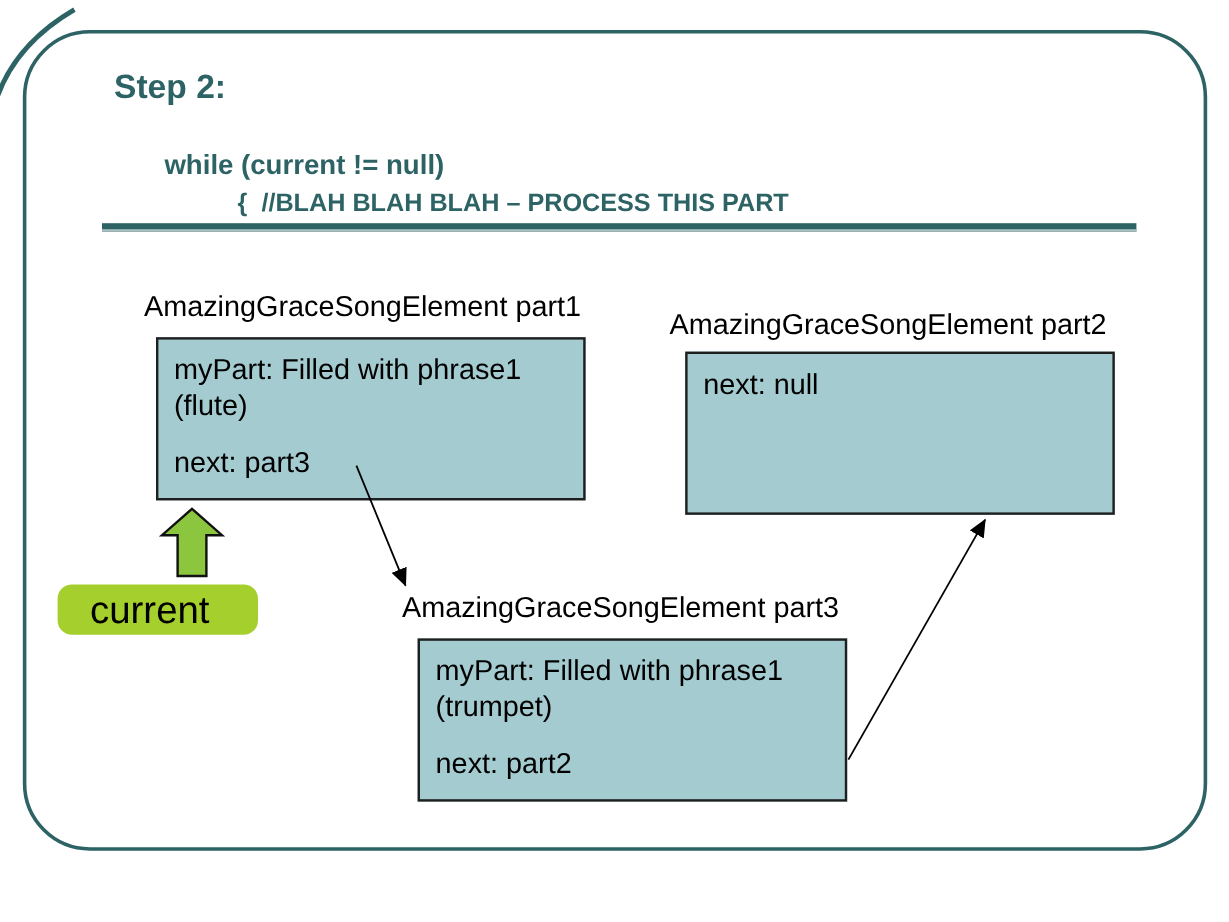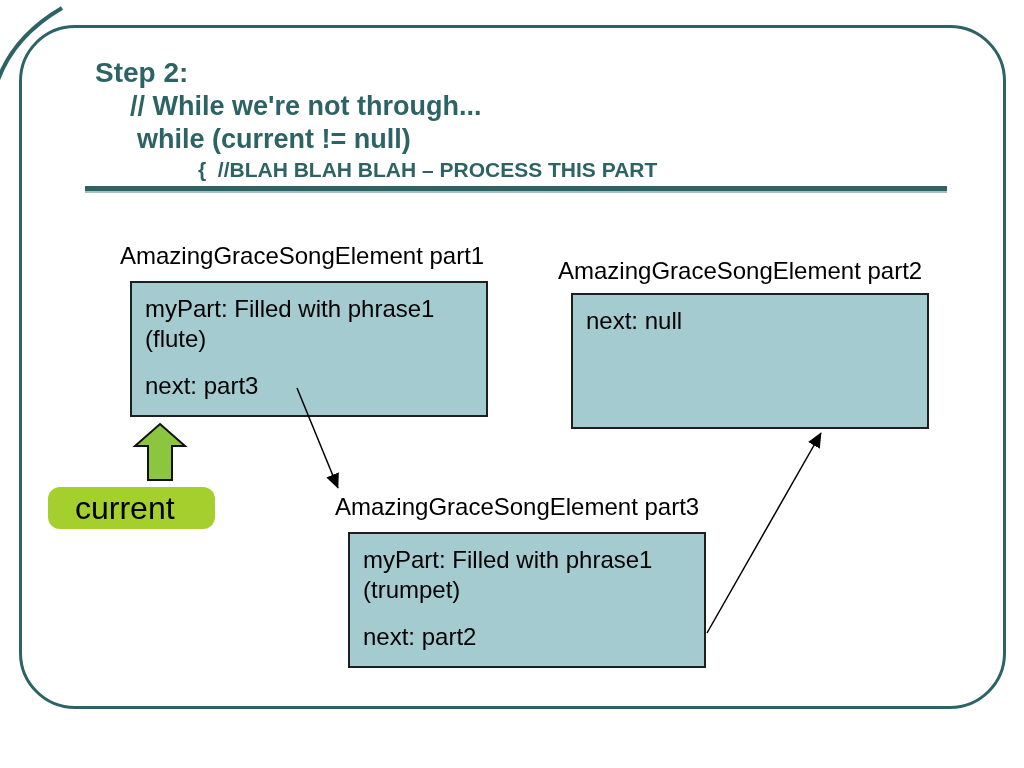--- a/index.html
+++ b/index.html
@@ -16,21 +16,21 @@
     position:absolute;left:19px;top:25px;width:987px;height:684px;
     box-sizing:border-box;
     border:3px solid var(--teal);
     border-radius:56px;
   }
   .corner-accent{position:absolute;left:0;top:0;}
   
   .title-line{position:absolute;font-weight:bold;color:var(--teal);white-space:pre;}
   .t1{left:95px;top:57px;font-size:28px;}
   .t2{left:130px;top:91px;font-size:27px;}
-  .t3{left:137px;top:124px;font-size:27px;}
+  .t3{left:137px;top:124px;font-size:23px;}
   .t4{left:198px;top:158px;font-size:21px;}
   .title-rule{
     position:absolute;left:85px;top:186px;width:862px;height:5px;
     background:var(--teal);
     border-bottom:2px solid var(--underline_shadow);
   }
   
   .node-label{
     position:absolute;font-size:24px;color:#000;white-space:nowrap;
   }
@@ -64,21 +64,20 @@
 
 <div id="canvas">
 
   <div class="frame"></div>
 
   <svg class="corner-accent" width="90" height="100">
     <path d="M -2 80 Q 14 36 62 8" fill="none" stroke="var(--teal)" stroke-width="4"></path>
   </svg>
 
   <div class="title-line t1">Step 2:</div>
-  <div class="title-line t2">// While we're not through...</div>
   <div class="title-line t3">while (current != null)</div>
   <div class="title-line t4">{  //BLAH BLAH BLAH – PROCESS THIS PART</div>
   <div class="title-rule"></div>
 
   <div class="node-label lbl1">AmazingGraceSongElement part1</div>
   <div class="node-box box1">
     <p class="mypart">myPart: Filled with phrase1 (flute)</p>
     <p>next: part3</p>
   </div>
 

